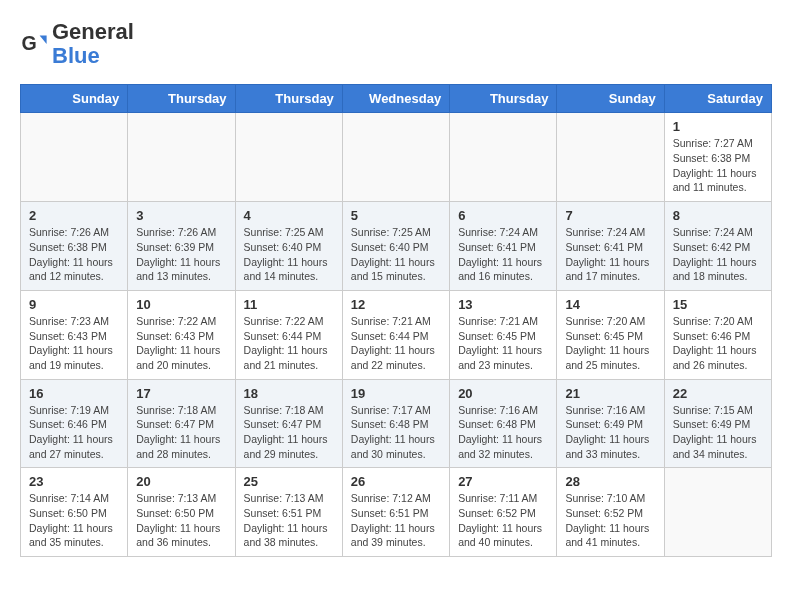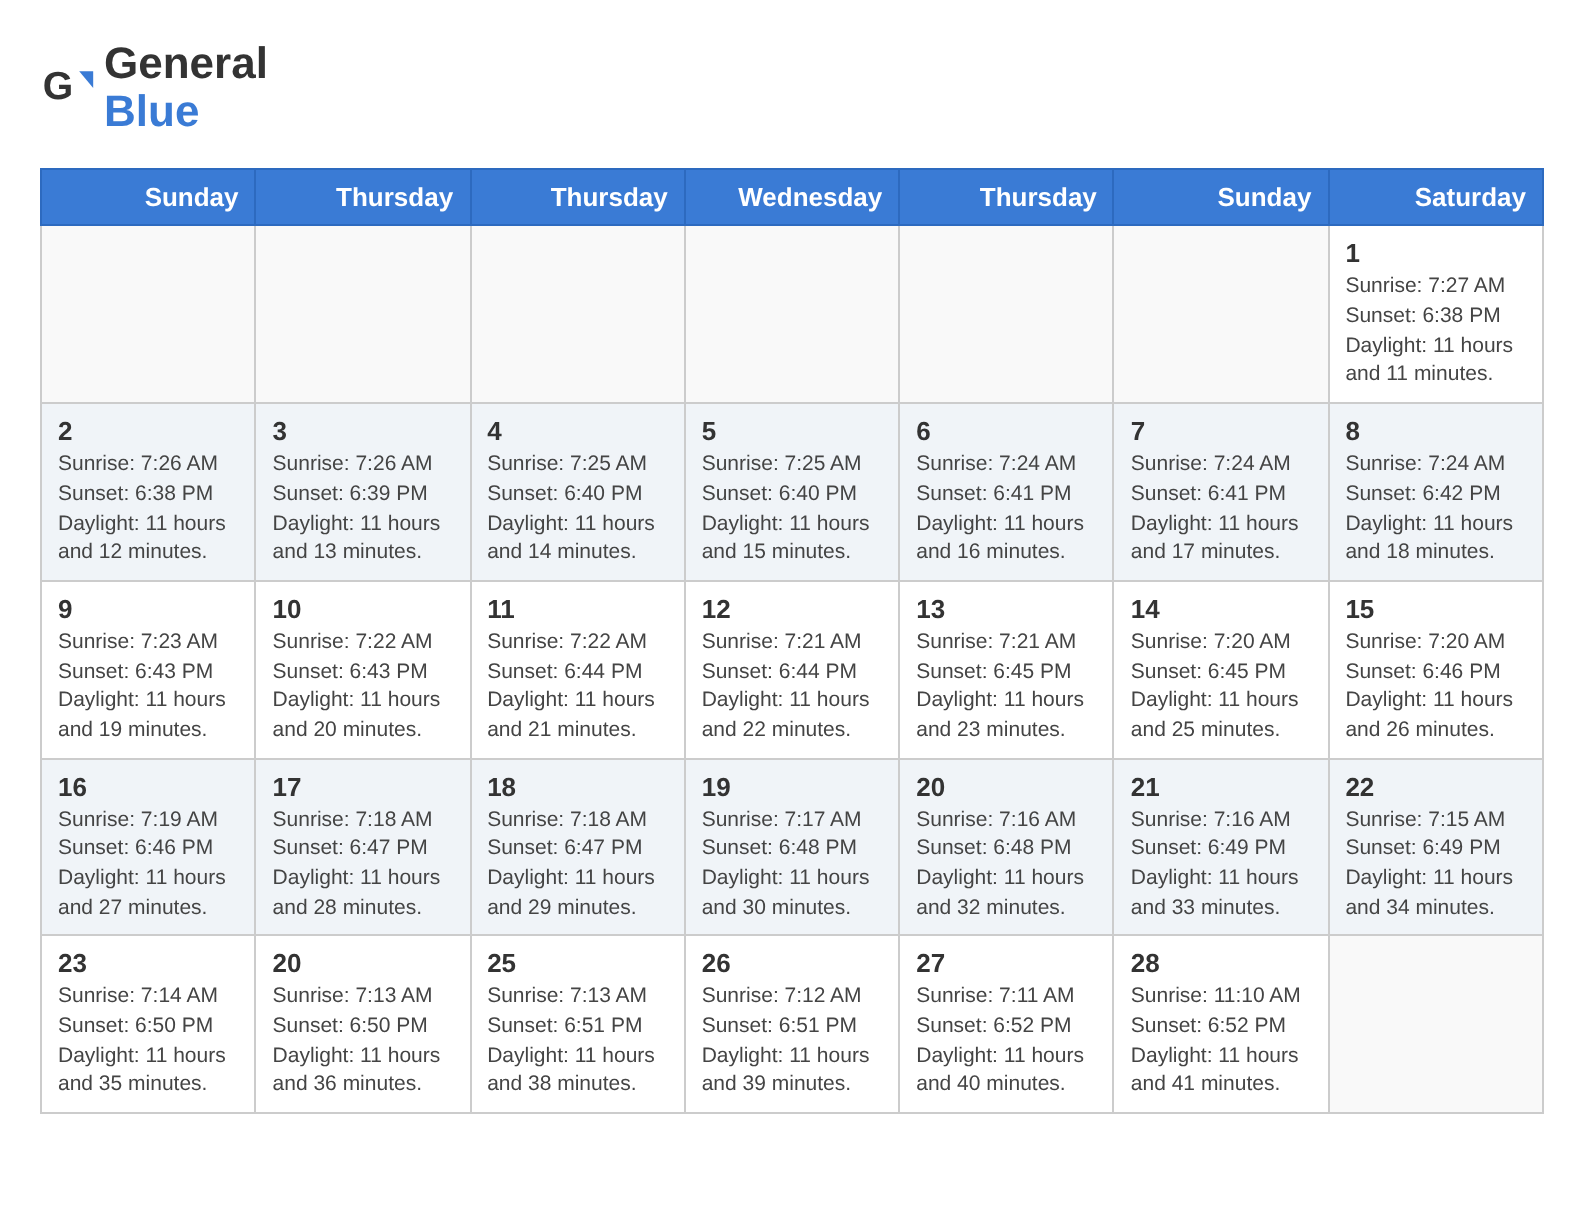--- a/index.html
+++ b/index.html
@@ -289,20 +289,20 @@
 Daylight: 11 hours and 39 minutes.</div>
         </td>
         <td>
           <span class="day-number">27</span>
           <div class="day-info" style="white-space: pre-line;">Sunrise: 7:11 AM
 Sunset: 6:52 PM
 Daylight: 11 hours and 40 minutes.</div>
         </td>
         <td>
           <span class="day-number">28</span>
-          <div class="day-info" style="white-space: pre-line;">Sunrise: 11:10 AM
+          <div class="day-info" style="white-space: pre-line;">Sunrise: 7:10 AM
 Sunset: 6:52 PM
 Daylight: 11 hours and 41 minutes.</div>
         </td>
         <td class="empty"></td>
       </tr>
     </tbody>
 </table>
 
 </body></html>

